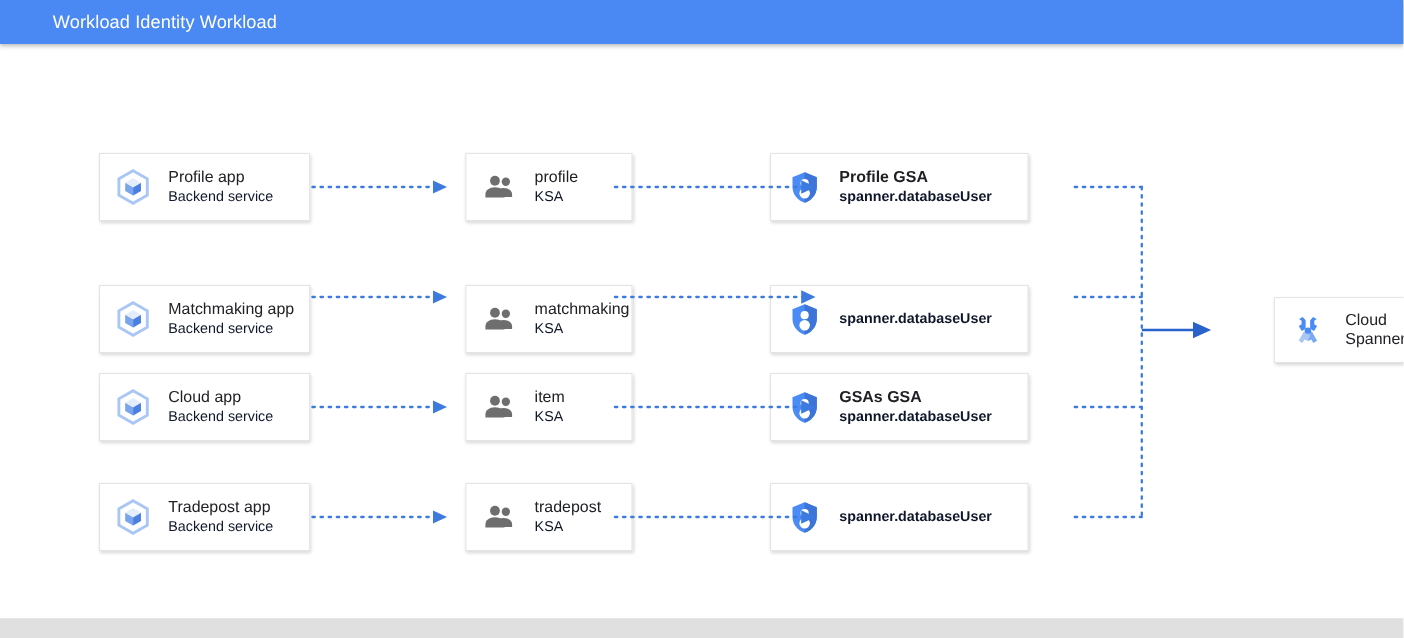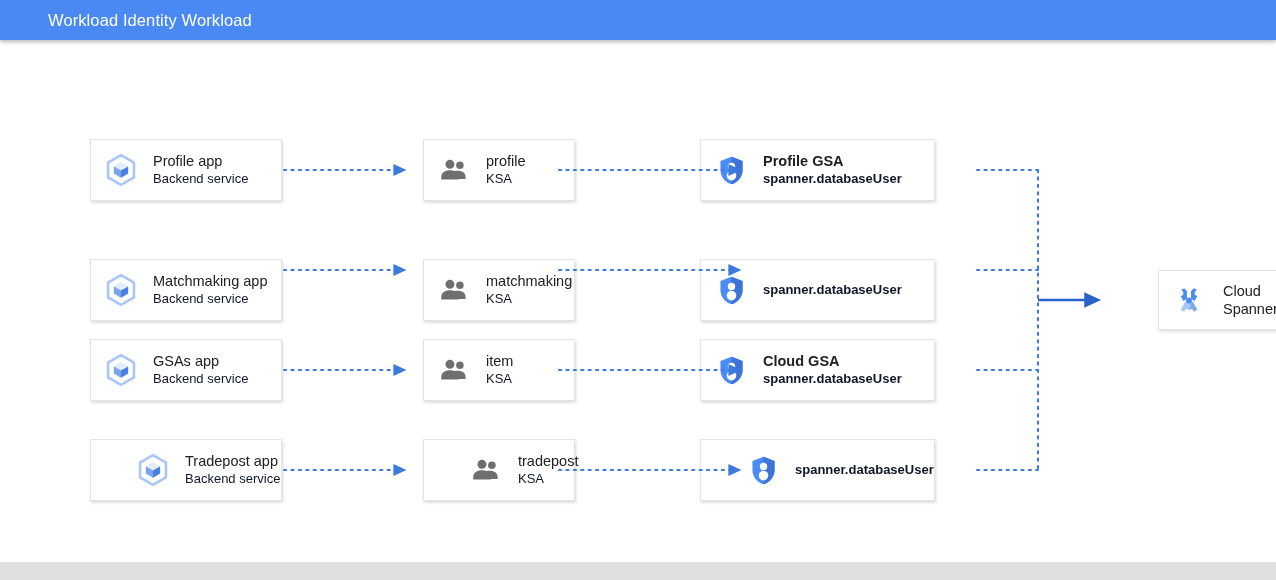--- a/index.html
+++ b/index.html
@@ -108,21 +108,21 @@
     white-space: nowrap;
   }
 
   .col-app  { left: 90px;  width: 192px; height: 62px; }
   .col-ksa  { left: 423px; width: 152px; height: 62px; }
   .col-gsa  { left: 700px; width: 235px; height: 62px; font-weight: bold; }
 
   .row1 { top: 139px; }
   .row2 { top: 239px; margin-top: 20px; }
   .row3 { top: 339px; }
-  .row4 { top: 439px; padding-left: 32px; }
+  .row4 { top: 439px; }
 
   #card-spanner {
     left: 1158px; top: 270px;
     width: 150px; height: 60px;
   }
   #card-spanner .card-text { margin-left: 12px; }
   #card-spanner .card-title { line-height: 1.25; }
 
   
   .wires {
@@ -222,21 +222,21 @@
   <div class="card-icon">
     <svg width="34" height="34" viewBox="0 0 40 40">
       <path d="M20 2.6 L35.2 11.3 L35.2 28.7 L20 37.4 L4.8 28.7 L4.8 11.3 Z" fill="none" stroke="#aac6f5" stroke-width="3.1"></path>
       <path d="M20 11 L28.4 15.8 L28.4 24.2 L20 29 L11.6 24.2 L11.6 15.8 Z" fill="#c3d7f8"></path>
       <path d="M20 11 L28.4 15.8 L20 20.6 L11.6 15.8 Z" fill="#e3edfc"></path>
       <path d="M20 20.6 L28.4 15.8 L28.4 24.2 L20 29 Z" fill="#4a7fe0"></path>
       <path d="M20 20.6 L20 29 L11.6 24.2 L11.6 15.8 Z" fill="#7aa4ec"></path>
     </svg>
   </div>
   <div class="card-text">
-    <div class="card-title">GSAs app</div>
+    <div class="card-title">Cloud app</div>
     <div class="card-sub">Backend service</div>
   </div>
 </div>
 
 <div class="card col-app row4">
   <div class="card-icon">
     <svg width="34" height="34" viewBox="0 0 40 40">
       <path d="M20 2.6 L35.2 11.3 L35.2 28.7 L20 37.4 L4.8 28.7 L4.8 11.3 Z" fill="none" stroke="#aac6f5" stroke-width="3.1"></path>
       <path d="M20 11 L28.4 15.8 L28.4 24.2 L20 29 L11.6 24.2 L11.6 15.8 Z" fill="#c3d7f8"></path>
       <path d="M20 11 L28.4 15.8 L20 20.6 L11.6 15.8 Z" fill="#e3edfc"></path>
@@ -342,21 +342,21 @@
 <div class="card col-gsa row3">
   <div class="card-icon">
     <svg width="33" height="33" viewBox="0 0 40 40">
       <path d="M20 3.2 L33.4 8.6 L33.4 19.4 C33.4 27.8 27.6 34.2 20 36.8 C12.4 34.2 6.6 27.8 6.6 19.4 L6.6 8.6 Z" fill="#4a8bf5"></path>
       <path d="M20 3.2 L33.4 8.6 L33.4 19.4 C33.4 27.8 27.6 34.2 20 36.8 Z" fill="#3d74d8"></path>
       <circle cx="20" cy="15.2" r="4.5" fill="#ffffff"></circle>
       <circle cx="20" cy="26.2" r="5.8" fill="#ffffff"></circle>
     </svg>
   </div>
   <div class="card-text">
-    <div class="card-title">Cloud GSA</div>
+    <div class="card-title">GSAs GSA</div>
     <div class="card-sub">spanner.databaseUser</div>
   </div>
 </div>
 
 <div class="card col-gsa row4">
   <div class="card-icon">
     <svg width="33" height="33" viewBox="0 0 40 40">
       <path d="M20 3.2 L33.4 8.6 L33.4 19.4 C33.4 27.8 27.6 34.2 20 36.8 C12.4 34.2 6.6 27.8 6.6 19.4 L6.6 8.6 Z" fill="#4a8bf5"></path>
       <path d="M20 3.2 L33.4 8.6 L33.4 19.4 C33.4 27.8 27.6 34.2 20 36.8 Z" fill="#3d74d8"></path>
       <circle cx="20" cy="15.2" r="4.5" fill="#ffffff"></circle>

